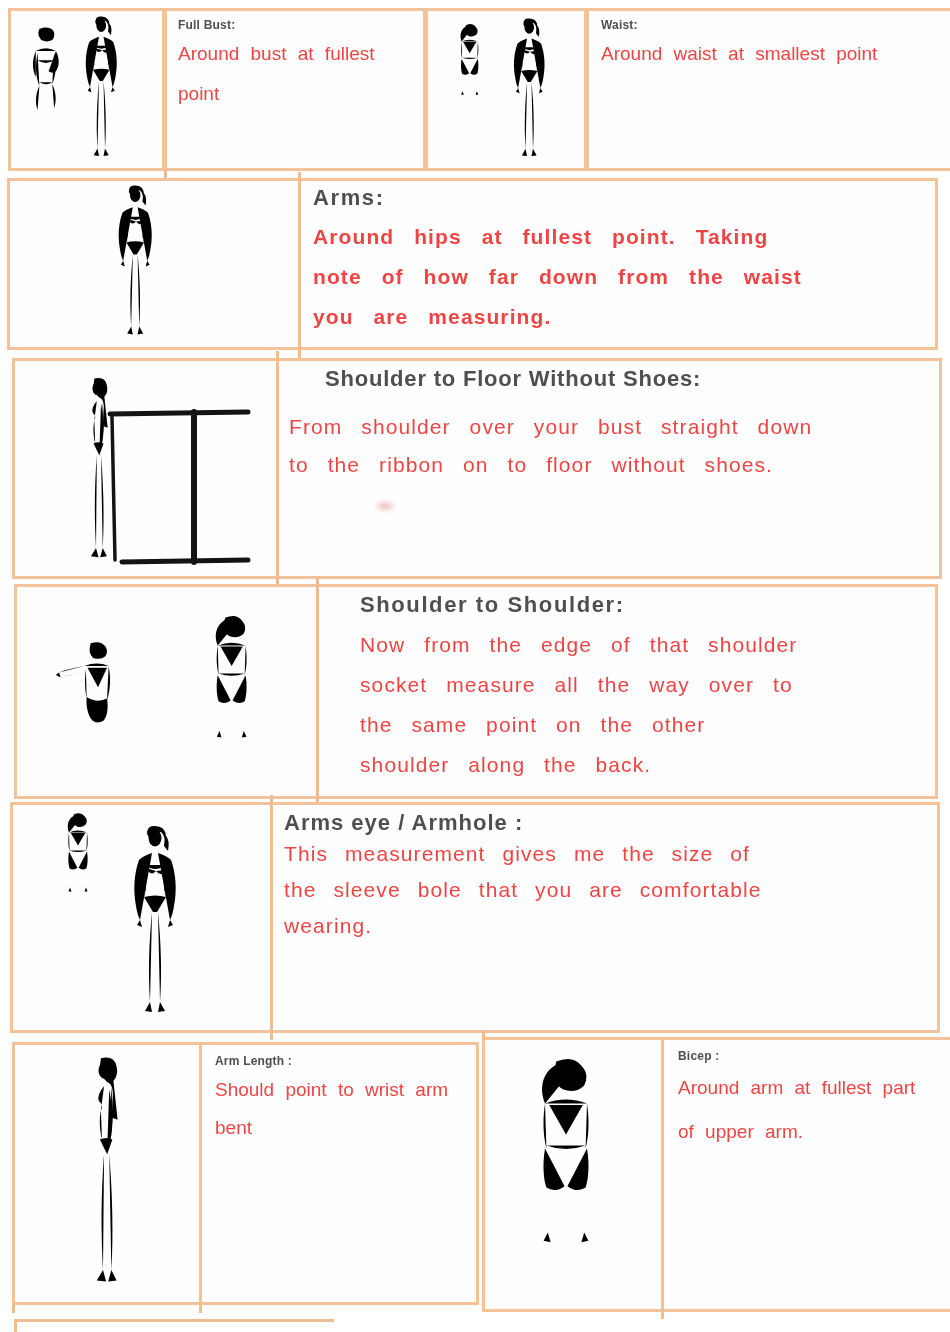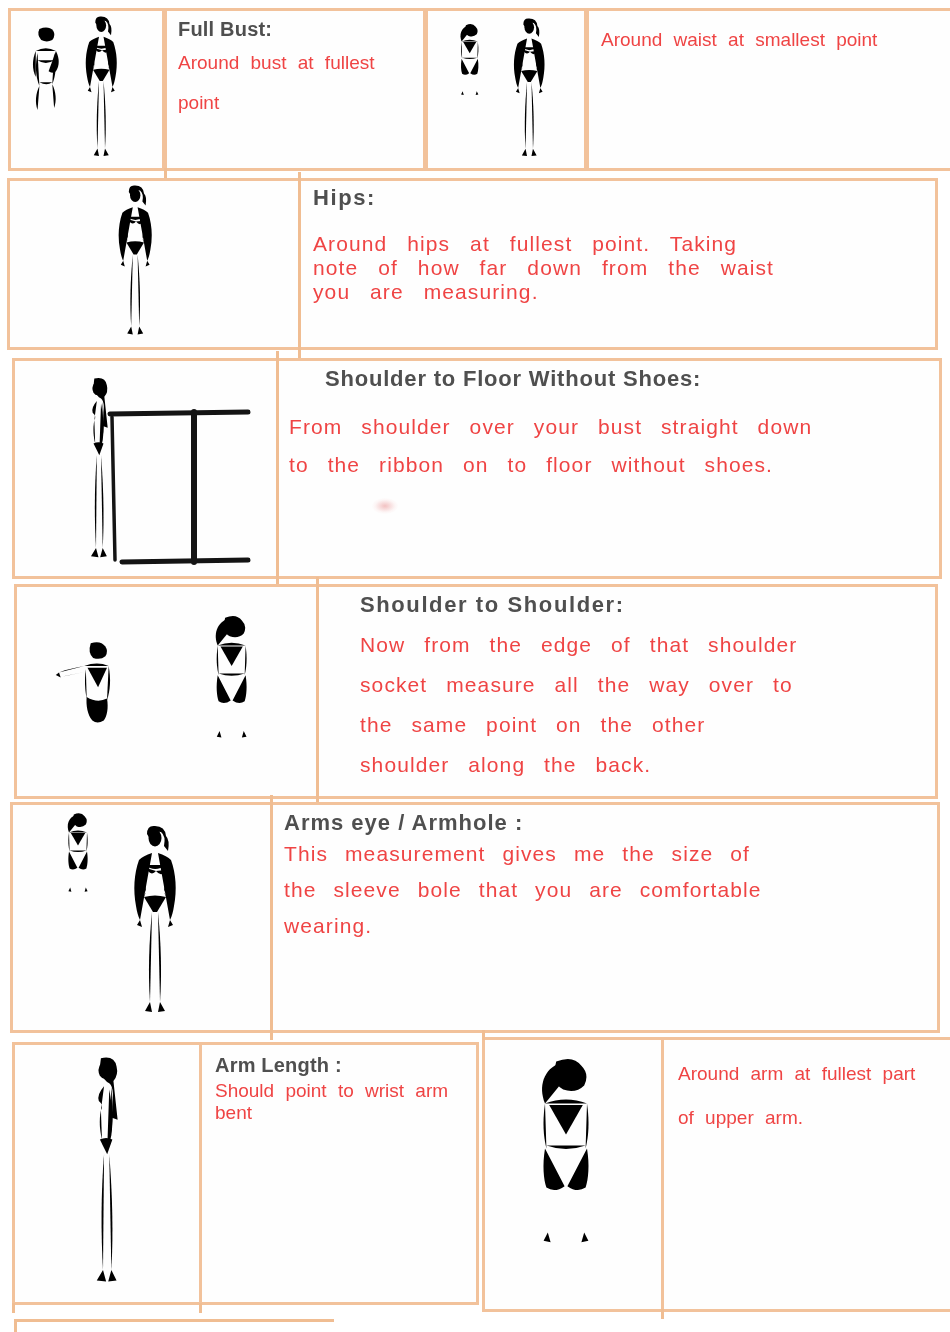--- a/index.html
+++ b/index.html
@@ -7,21 +7,21 @@
     position:relative;width:950px;height:1332px;overflow:hidden;
     background:#ffffff;font-family:"Liberation Sans",sans-serif;
   }
   .box{position:absolute;border:3px solid #f2c29b;background:#fefefe;box-sizing:border-box;}
   .vline{position:absolute;width:3px;background:#f0bd92;}
   .hline{position:absolute;height:3px;background:#f0bd92;}
   .txt{position:absolute;box-sizing:border-box;}
   .hd{font-weight:bold;color:#4f4f4f;}
   .bd{color:#ef4444;white-space:pre-line;}
   
-  .hd-n{font-size:20px;letter-spacing:0.2px;}
+  .hd-n{font-size:12px;letter-spacing:0.2px;}
   .bd-n{font-size:19px;word-spacing:6px;line-height:40px;}
   
   .hd-w{font-size:22px;letter-spacing:1.6px;}
   .bd-w{font-size:21px;letter-spacing:1.1px;}
   svg.fig{position:absolute;}
   svg.fig path, svg.fig ellipse, svg.fig line{
     fill:none;stroke:#3b3b3b;stroke-width:2;stroke-linecap:round;stroke-linejoin:round;
   }
   .smudge{position:absolute;width:26px;height:16px;border-radius:50%;
     background:radial-gradient(ellipse at center,rgba(228,120,120,.45),rgba(245,200,200,.15) 55%,rgba(255,255,255,0) 75%);}
@@ -126,32 +126,33 @@
   <div class="vline" style="left:164px;top:168px;height:12px;"></div>
 
   <div class="box" style="left:425px;top:8px;width:162px;height:163px;">
     <svg class="fig" style="left:2px;top:4px;" width="154" height="152" viewBox="0 0 154 152">
       <use href="#sym-back-armup" x="4" y="8" width="66" height="92"></use>
       <use href="#sym-front" x="66" y="2" width="68" height="148"></use>
     </svg>
   </div>
   <div class="box" style="left:586px;top:8px;width:372px;height:163px;">
     <div class="txt" style="left:12px;top:7px;width:340px;">
+      <div class="hd hd-n">Waist:</div>
       <div class="bd bd-n" style="margin-top:2px;">Around waist at smallest point</div>
     </div>
   </div>
 
   <div class="box" style="left:7px;top:178px;width:931px;height:172px;"></div>
   <div class="vline" style="left:298px;top:172px;height:186px;"></div>
   <svg class="fig" style="left:15px;top:182px;" width="280" height="164" viewBox="0 0 280 164">
     <use href="#sym-front" x="82" y="2" width="78" height="160"></use>
   </svg>
   <div class="txt" style="left:313px;top:185px;width:615px;">
-    <div class="hd hd-w">Hips:</div>
-    <div class="bd bd-w" style="margin-top:21px;line-height:24px;word-spacing:13px;">Around hips at fullest point. Taking
+    <div class="hd hd-w">Arms:</div>
+    <div class="bd bd-w" style="margin-top:6px;line-height:40px;word-spacing:13px;font-weight:bold;">Around hips at fullest point. Taking
 note of how far down from the waist
 you are measuring.</div>
   </div>
 
   <div class="box" style="left:12px;top:358px;width:930px;height:221px;"></div>
   <div class="vline" style="left:276px;top:351px;height:234px;"></div>
   <svg class="fig" style="left:16px;top:362px;" width="258" height="213" viewBox="0 0 258 213">
     <use href="#sym-side" x="44" y="14" width="72" height="192"></use>
     <line x1="96" y1="55" x2="99" y2="198" style="stroke:#141414;stroke-width:3.5;"></line>
     <line x1="94" y1="52" x2="232" y2="50" style="stroke:#141414;stroke-width:5;"></line>
@@ -193,34 +194,35 @@
   </div>
 
   <div class="box" style="left:12px;top:1042px;width:190px;height:263px;">
     <svg class="fig" style="left:2px;top:2px;" width="180" height="253" viewBox="0 0 180 253">
       <use href="#sym-side" x="48" y="8" width="76" height="240"></use>
     </svg>
   </div>
   <div class="box" style="left:199px;top:1042px;width:280px;height:263px;">
     <div class="txt" style="left:13px;top:9px;width:250px;">
       <div class="hd hd-n">Arm Length :</div>
-      <div class="bd bd-n" style="margin-top:3px;line-height:22px;">Should point to wrist arm
+      <div class="bd bd-n" style="margin-top:3px;line-height:38px;">Should point to wrist arm
 bent</div>
     </div>
   </div>
   <div class="vline" style="left:12px;top:1303px;height:10px;"></div>
   <div class="vline" style="left:199px;top:1303px;height:10px;"></div>
 
   <div class="box" style="left:482px;top:1037px;width:182px;height:275px;">
     <svg class="fig" style="left:2px;top:2px;" width="172" height="265" viewBox="0 0 172 265">
       <use href="#sym-back-armup" x="16" y="14" width="112" height="238"></use>
     </svg>
   </div>
   <div class="box" style="left:661px;top:1037px;width:297px;height:275px;">
     <div class="txt" style="left:14px;top:9px;width:270px;">
+      <div class="hd hd-n">Bicep :</div>
       <div class="bd bd-n" style="margin-top:3px;line-height:44px;">Around arm at fullest part
 of upper arm.</div>
     </div>
   </div>
   <div class="vline" style="left:482px;top:1030px;height:10px;"></div>
   <div class="vline" style="left:661px;top:1309px;height:10px;"></div>
 
   <div class="hline" style="left:14px;top:1319px;width:320px;"></div>
   <div class="vline" style="left:14px;top:1319px;height:13px;"></div>
 

